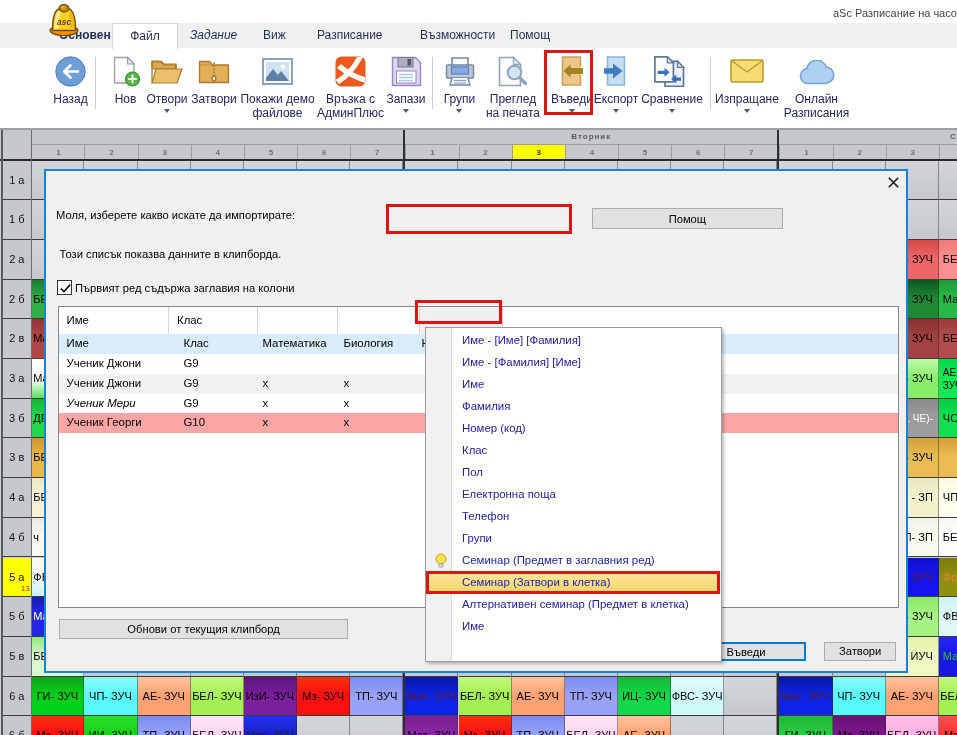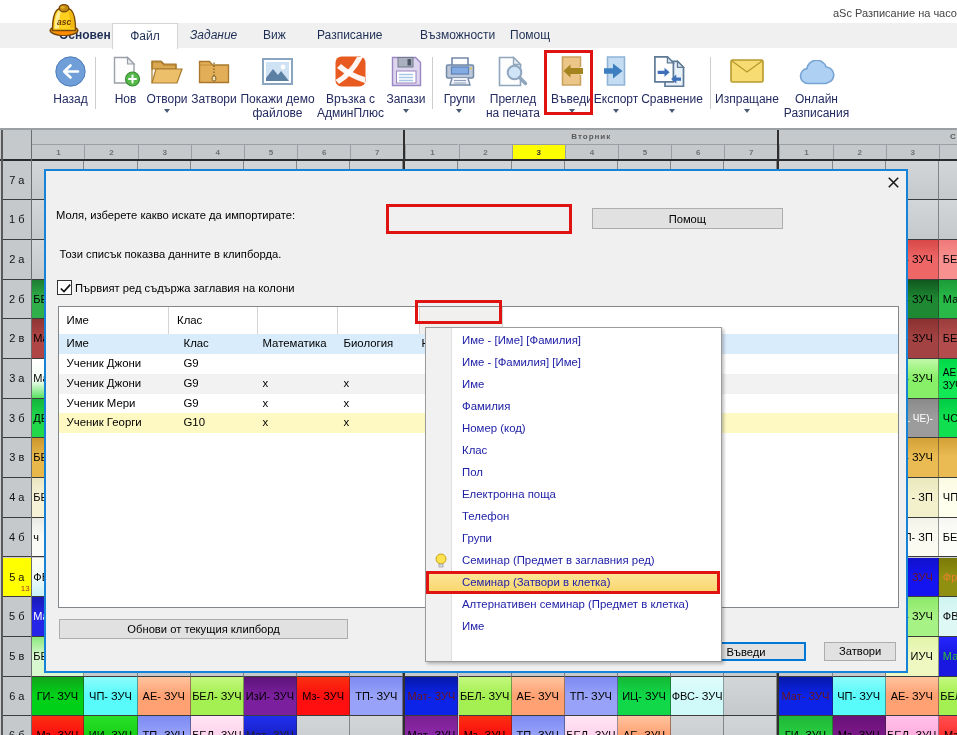--- a/index.html
+++ b/index.html
@@ -185,21 +185,21 @@
       <div class="abs numcell" style="left:458.5px;width:53.15px;">2</div>
       <div class="abs numcell" style="left:511.65px;width:53.15px;background:#ffff00;color:#333;">3</div>
       <div class="abs numcell" style="left:564.8px;width:53.15px;">4</div>
       <div class="abs numcell" style="left:617.9499999999999px;width:53.15px;">5</div>
       <div class="abs numcell" style="left:671.0999999999999px;width:53.15px;">6</div>
       <div class="abs numcell" style="left:724.2499999999999px;width:53.15px;">7</div>
       <div class="abs numcell" style="left:779.4px;width:53.15px;">1</div>
       <div class="abs numcell" style="left:832.55px;width:53.15px;">2</div>
       <div class="abs numcell" style="left:885.6999999999999px;width:53.15px;">3</div>
       <div class="abs numcell" style="left:938.8499999999999px;width:53.15px;">4</div>
-      <div class="abs rowlab" style="top:31px;height:39.7px;line-height:39.7px;">7 а</div>
+      <div class="abs rowlab" style="top:31px;height:39.7px;line-height:39.7px;">1 а</div>
       <div class="abs rowlab" style="top:70.7px;height:39.7px;line-height:39.7px;">1 б</div>
       <div class="abs rowlab" style="top:110.4px;height:39.7px;line-height:39.7px;">2 а</div>
       <div class="abs rowlab" style="top:150.10000000000002px;height:39.7px;line-height:39.7px;">2 б</div>
       <div class="abs rowlab" style="top:189.8px;height:39.7px;line-height:39.7px;">2 в</div>
       <div class="abs rowlab" style="top:229.5px;height:39.7px;line-height:39.7px;">3 а</div>
       <div class="abs rowlab" style="top:269.20000000000005px;height:39.7px;line-height:39.7px;">3 б</div>
       <div class="abs rowlab" style="top:308.90000000000003px;height:39.7px;line-height:39.7px;">3 в</div>
       <div class="abs rowlab" style="top:348.6px;height:39.7px;line-height:39.7px;">4 а</div>
       <div class="abs rowlab" style="top:388.3px;height:39.7px;line-height:39.7px;">4 б</div>
       <div class="abs rowlab" style="top:428px;height:39.7px;line-height:39.7px;background:#ffff00;">5 а<div class="abs" style="right:2px;bottom:3px;font-size:8px;color:#a33;line-height:8px;">13</div></div>
@@ -579,26 +579,26 @@
         <div class="abs td" style="left:8px;">Ученик Джони</div>
           <div class="abs td" style="left:125px;">G9</div>
       </div>
       <div class="abs tr" style="top:66.6px;background:#f2f2f2;">
         <div class="abs td" style="left:8px;">Ученик Джони</div>
           <div class="abs td" style="left:125px;">G9</div>
           <div class="abs td" style="left:204px;">x</div>
           <div class="abs td" style="left:285px;">x</div>
       </div>
       <div class="abs tr" style="top:86.4px;">
-        <div class="abs td" style="left:8px;">Ученик Мери</div>
+        <div class="abs td" style="left:8px;font-style:italic;">Ученик Мери</div>
           <div class="abs td" style="left:125px;">G9</div>
           <div class="abs td" style="left:204px;">x</div>
           <div class="abs td" style="left:285px;">x</div>
       </div>
-      <div class="abs tr" style="top:106.2px;background:#fef9c3;">
+      <div class="abs tr" style="top:106.2px;background:#fca5a5;">
         <div class="abs td" style="left:8px;">Ученик Георги</div>
           <div class="abs td" style="left:125px;">G10</div>
           <div class="abs td" style="left:204px;">x</div>
           <div class="abs td" style="left:285px;">x</div>
       </div>
     </div>
     <div class="abs redbox" style="left:369px;top:128.8px;width:87px;height:24px;"></div>
     <div class="abs btn" style="left:12.8px;top:448.3px;width:289.6px;height:20px;line-height:19px;">Обнови от текущия клипборд</div>
     <div class="abs btn" style="left:640px;top:471.4px;width:120px;height:19px;line-height:17px;border:2px solid #0078d7;">Въведи</div>
     <div class="abs btn" style="left:777.8px;top:471.4px;width:72.7px;height:19px;line-height:17px;">Затвори</div>

